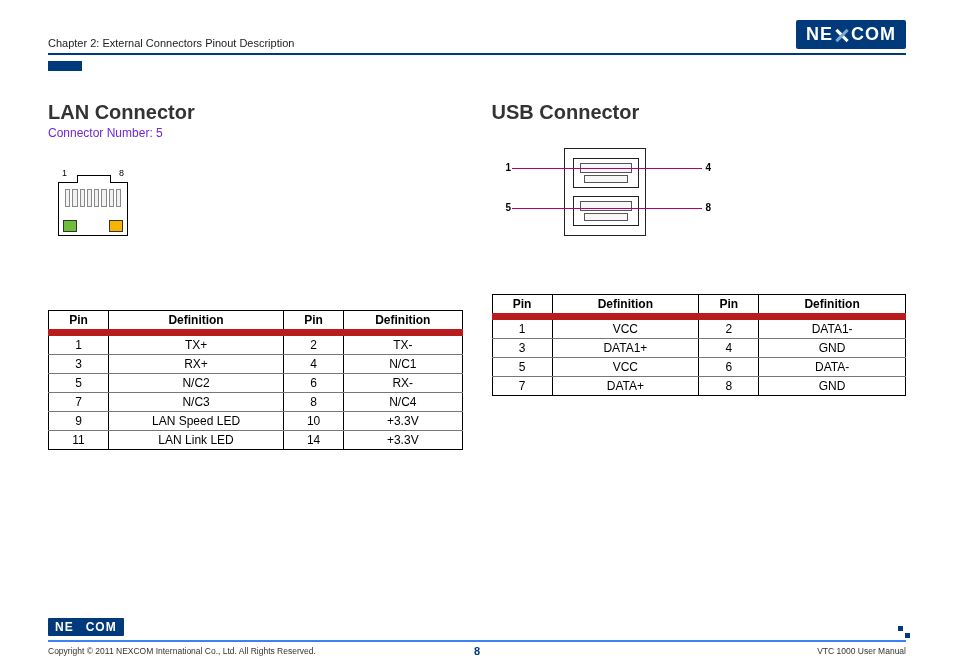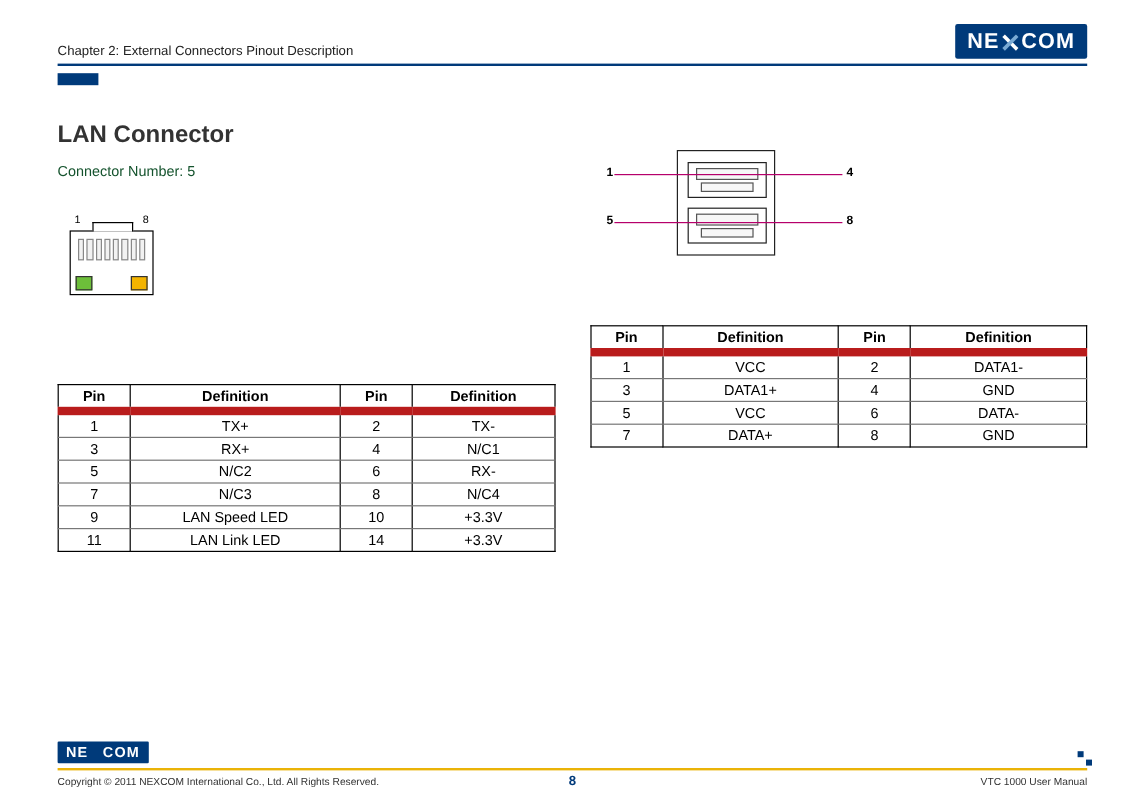--- a/index.html
+++ b/index.html
@@ -69,22 +69,22 @@
   .col {
     flex: 1;
   }
   .sec-title {
     font-size: 20px;
     font-weight: 600;
     color: #333;
   }
   .sec-sub {
     font-size: 12px;
-    color: #14532d;
-    margin-top: 12px;
+    color: #6d28d9;
+    margin-top: 2px;
   }
   
   .diagram-area {
     height: 140px;
     position: relative;
     margin-top: 20px;
   }
   
   .lan-diagram {
     position: absolute;
@@ -208,21 +208,21 @@
     border-bottom: 1px solid #000;
   }
   table.pinout .pin-col { width: 60px; }
   
   .footer {
     position: absolute;
     left: 48px; right: 48px;
     bottom: 16px;
   }
   .footer-line {
-    border-top: 2px solid #eab308;
+    border-top: 2px solid #3b82f6;
     display: flex;
     justify-content: space-between;
     align-items: center;
     font-size: 8.5px;
     color: #333;
     padding-top: 4px;
     position: relative;
   }
   .footer .logo-sm {
     background: #003a7a;
@@ -348,20 +348,21 @@
               <td class="pin-col">11</td>
               <td>LAN Link LED</td>
               <td class="pin-col">14</td>
               <td>+3.3V</td>
             </tr>
           </tbody>
       </table>
     </div>
 
     <div class="col">
+      <div class="sec-title">USB Connector</div>
 
       <div class="diagram-area">
         <div class="usb-diagram">
           <div class="usb-frame">
             <div class="usb-port top">
               <div class="usb-inner"></div>
               <div class="usb-inner2"></div>
             </div>
             <div class="usb-port bot">
               <div class="usb-inner"></div>

